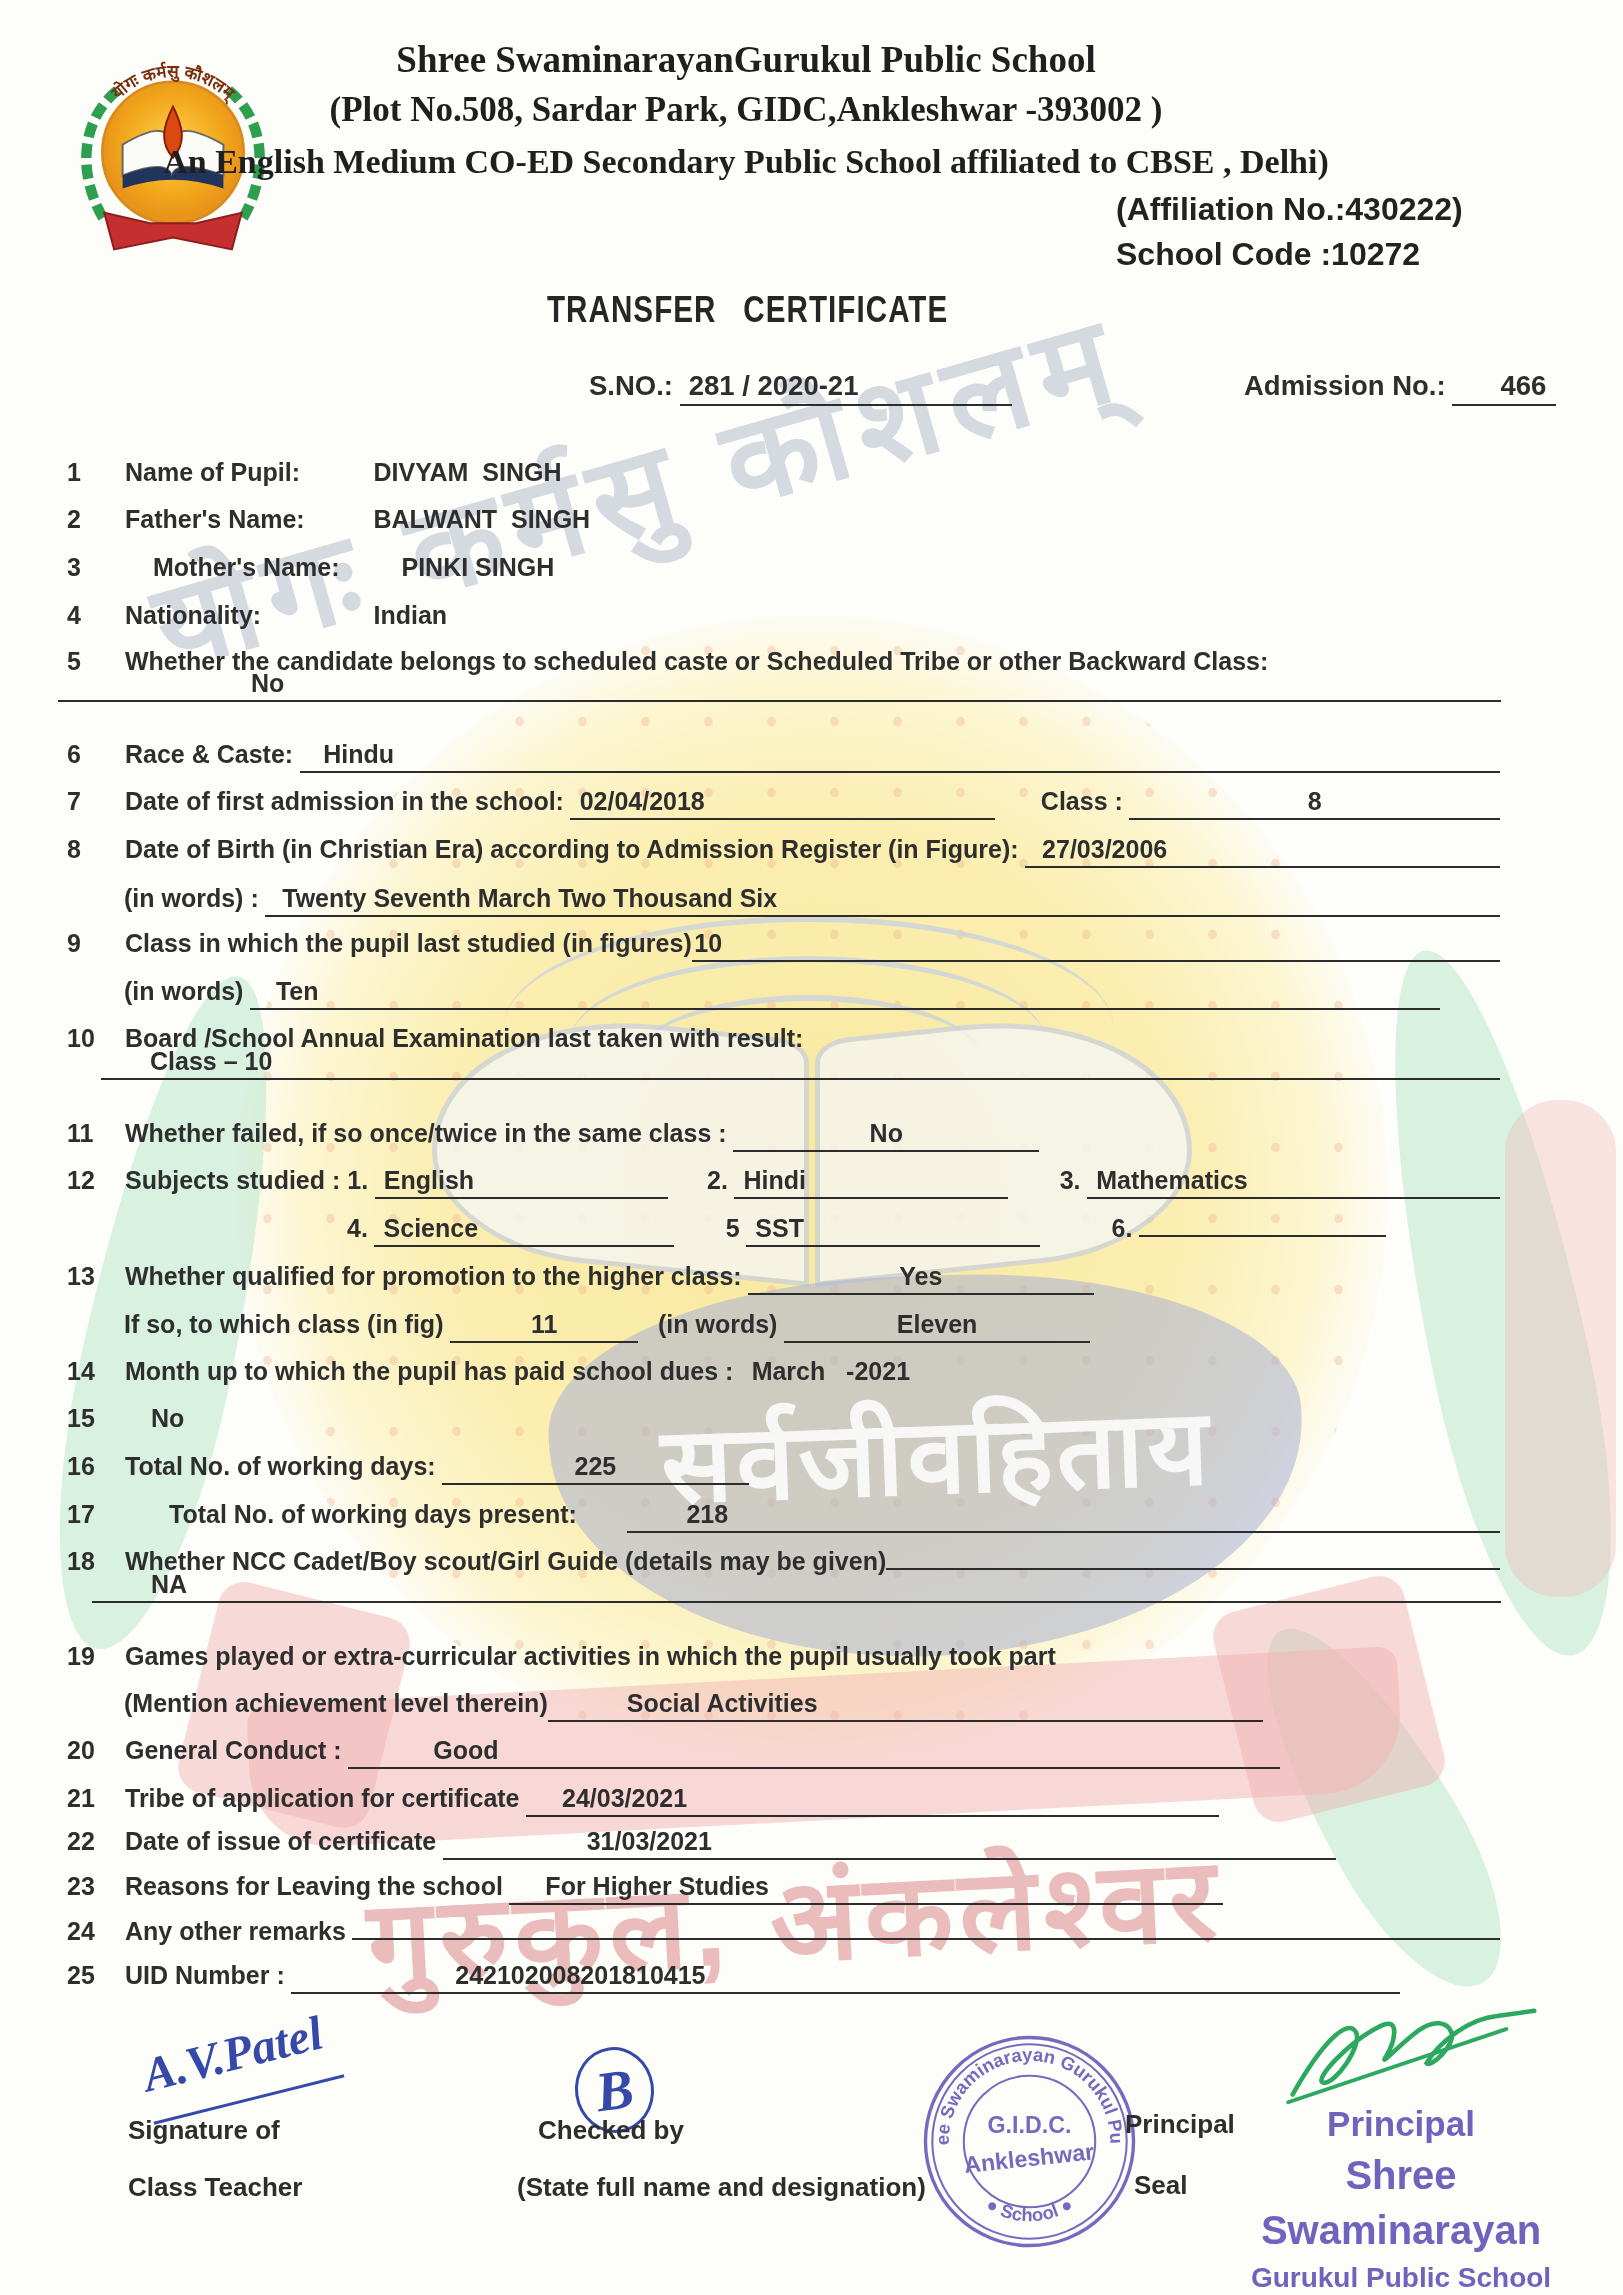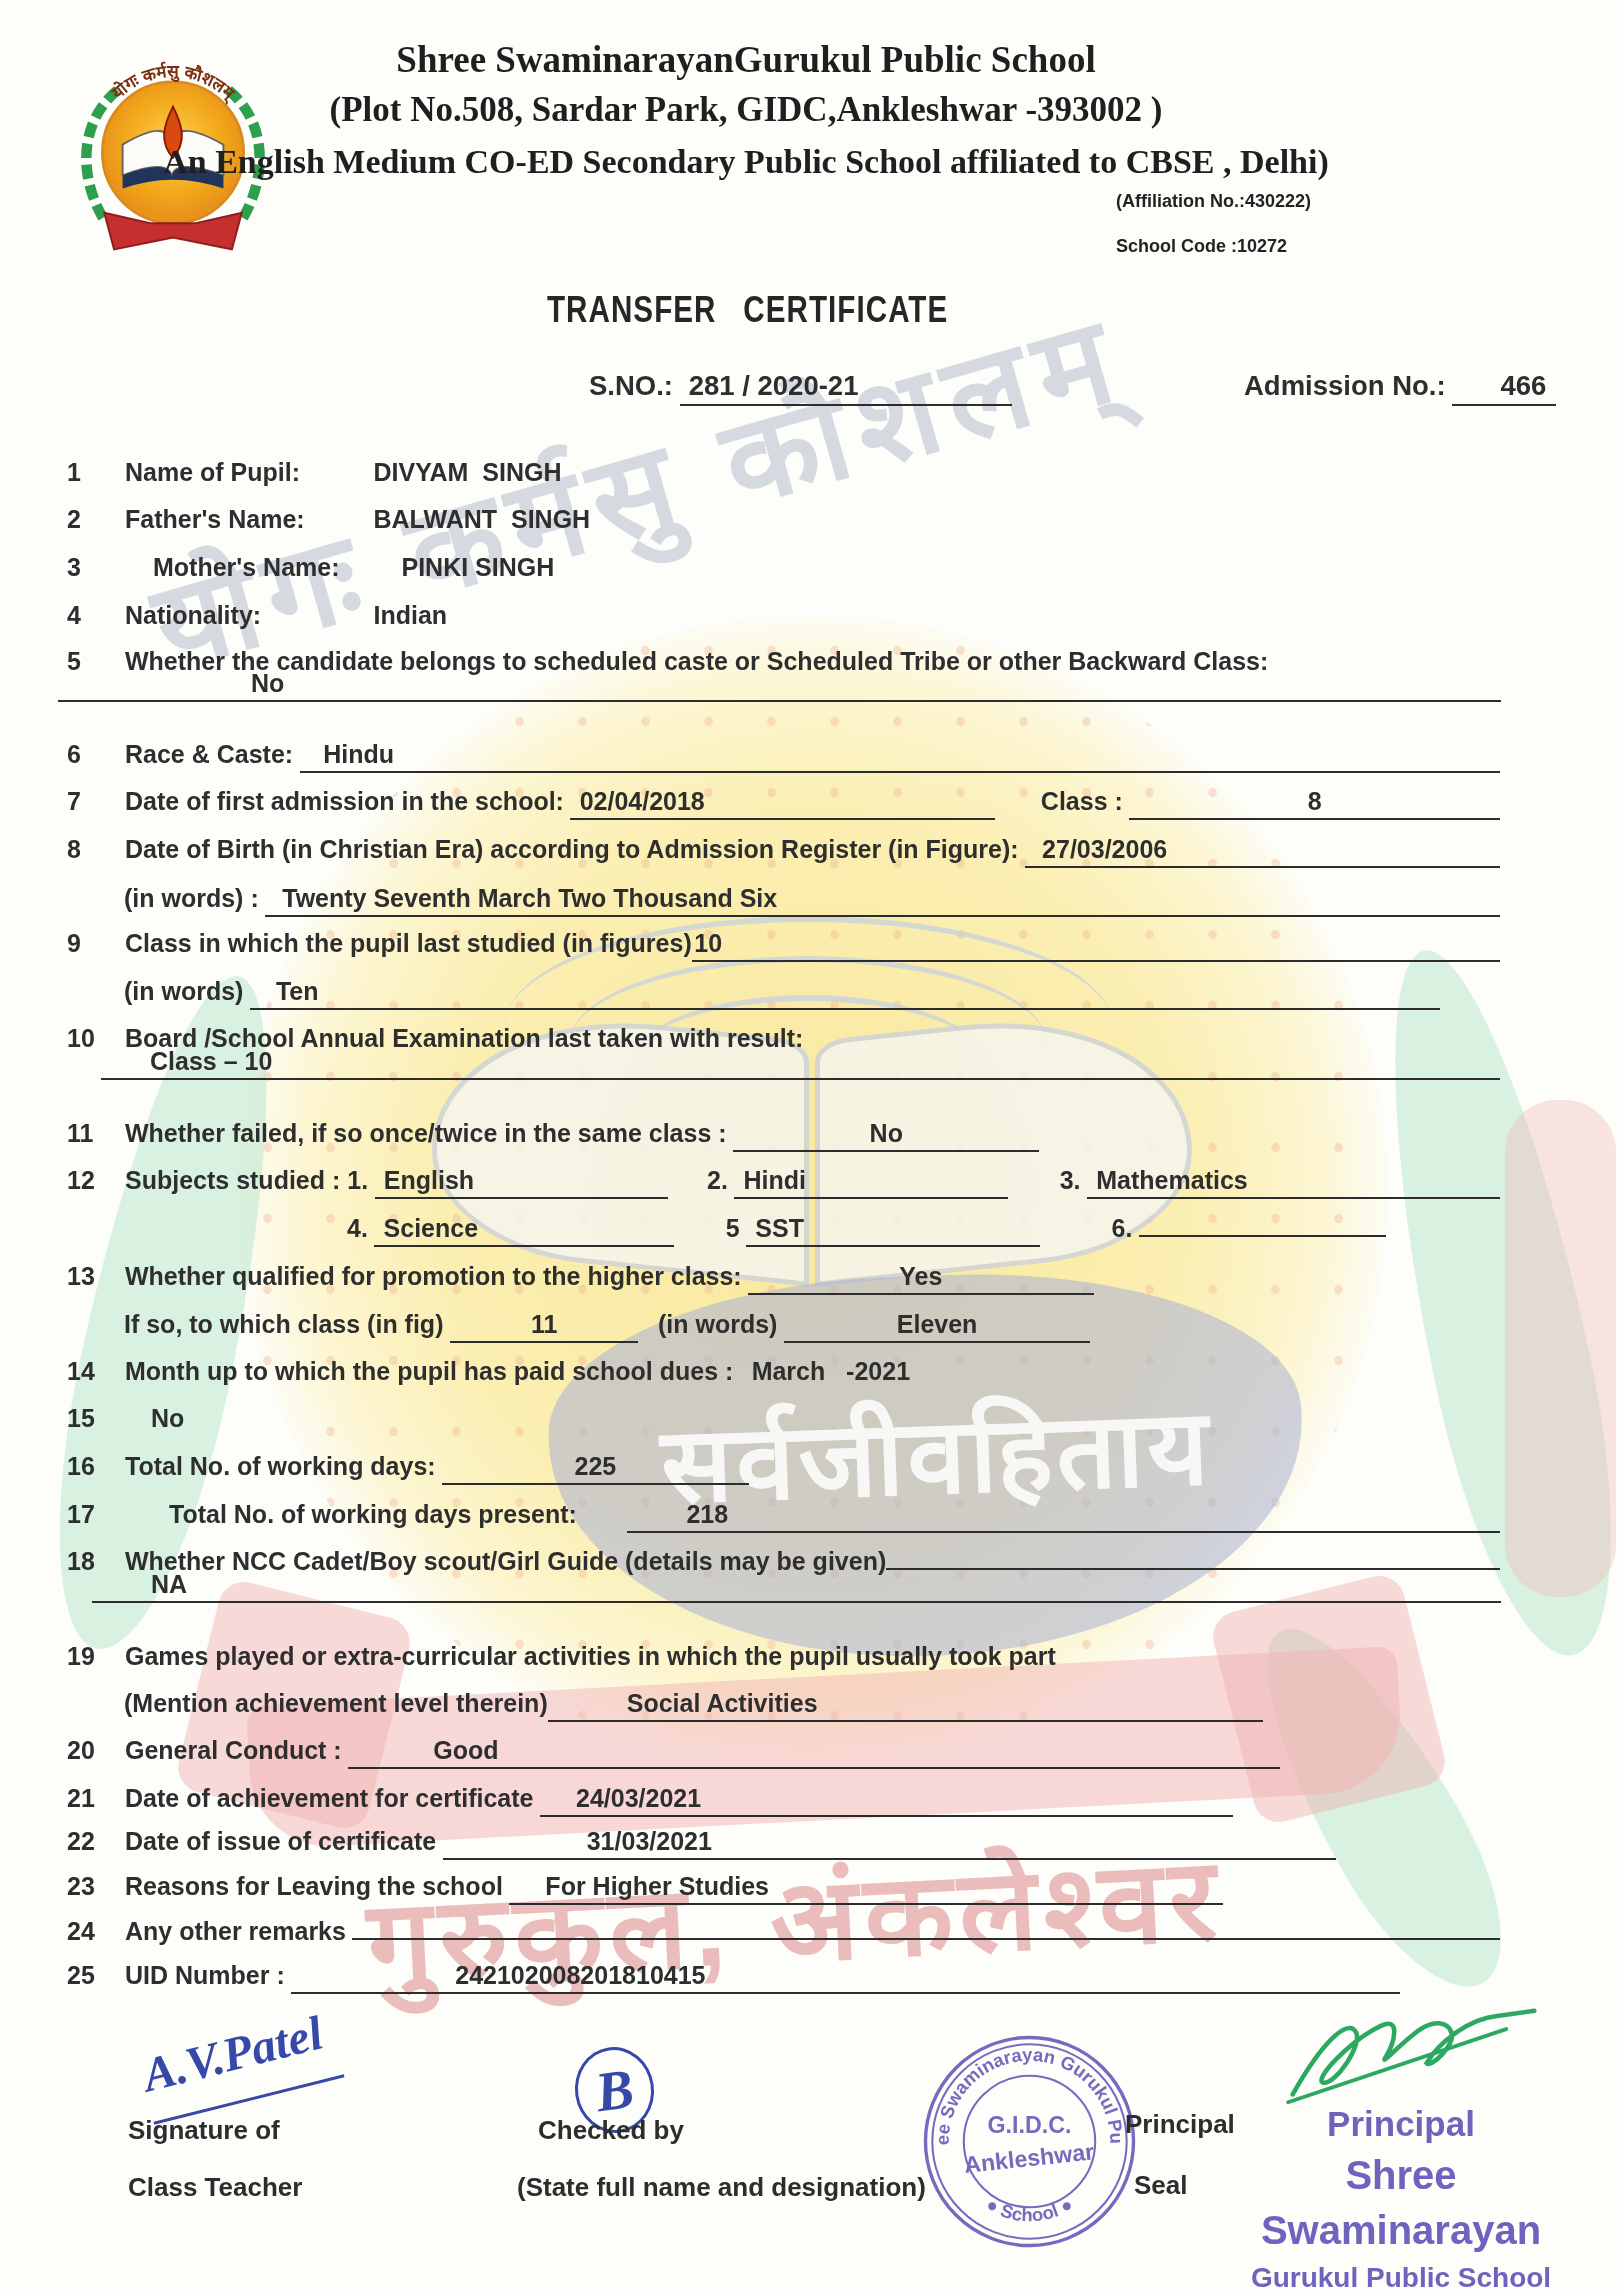--- a/index.html
+++ b/index.html
@@ -33,21 +33,21 @@
   .wm-ribbon3{left:1231px;top:1591px;width:196px;height:216px;background:#efb0b0;opacity:.45;
       transform:rotate(-14deg);border-radius:26px;}
   .wm-bottext{left:367px;top:1833px;width:1047px;font-size:115px;font-weight:bold;color:#de9494;
       opacity:.6;transform:rotate(-3deg);white-space:nowrap;letter-spacing:6.5px;}
   .wm-leaf{position:absolute;background:#b9e7cc;opacity:.55;border-radius:50% 50% 50% 50%/60% 60% 40% 40%;}
   .wm-pinkbar{left:1505px;top:1100px;width:111px;height:497px;background:#f3bcbc;opacity:.4;border-radius:52px;}
   
   .ct{position:absolute;z-index:2;}
   .hdr-line{left:98px;width:1296px;text-align:center;font-family:"Liberation Serif",serif;
       font-weight:bold;color:#1f1f1f;}
-  .aff{font-weight:bold;font-size:18px;color:#222;}
+  .aff{font-weight:bold;font-size:32px;color:#222;}
   .doc-title{font-weight:bold;font-size:37px;letter-spacing:1.3px;word-spacing:22px;
       transform:scaleX(.8);transform-origin:left bottom;color:#262626;}
   .row{position:absolute;left:67px;width:1433px;display:flex;align-items:baseline;
       font-weight:bold;font-size:25px;white-space:nowrap;z-index:2;}
   .num{width:58px;flex:none;}
   .lbl{flex:none;padding-right:6.5px;}
   .val{white-space:pre;}
   .u{border-bottom:2px solid #2c2c2c;padding:0 9.2px 2px 9.2px;overflow:visible;}
   .ug{flex:1;}
   .uline{position:absolute;border-bottom:2px solid #2c2c2c;font-weight:bold;font-size:25px;
@@ -281,21 +281,21 @@
   </div>
 
   <div class="row" style="top:1736px;">
     <span class="num">20</span>
     <span class="lbl">General Conduct :</span>
     <span class="u" style="width:838px;padding-left:85px;">Good</span>
   </div>
 
   <div class="row" style="top:1784px;">
     <span class="num">21</span>
-    <span class="lbl">Date of achievement for certificate</span>
+    <span class="lbl">Tribe of application for certificate</span>
     <span class="u" style="width:648px;padding-left:36px;">24/03/2021</span>
   </div>
 
   <div class="row" style="top:1827px;">
     <span class="num">22</span>
     <span class="lbl">Date of issue of certificate</span>
     <span class="u" style="width:740px;padding-left:144px;">31/03/2021</span>
   </div>
 
   <div class="row" style="top:1872px;">

